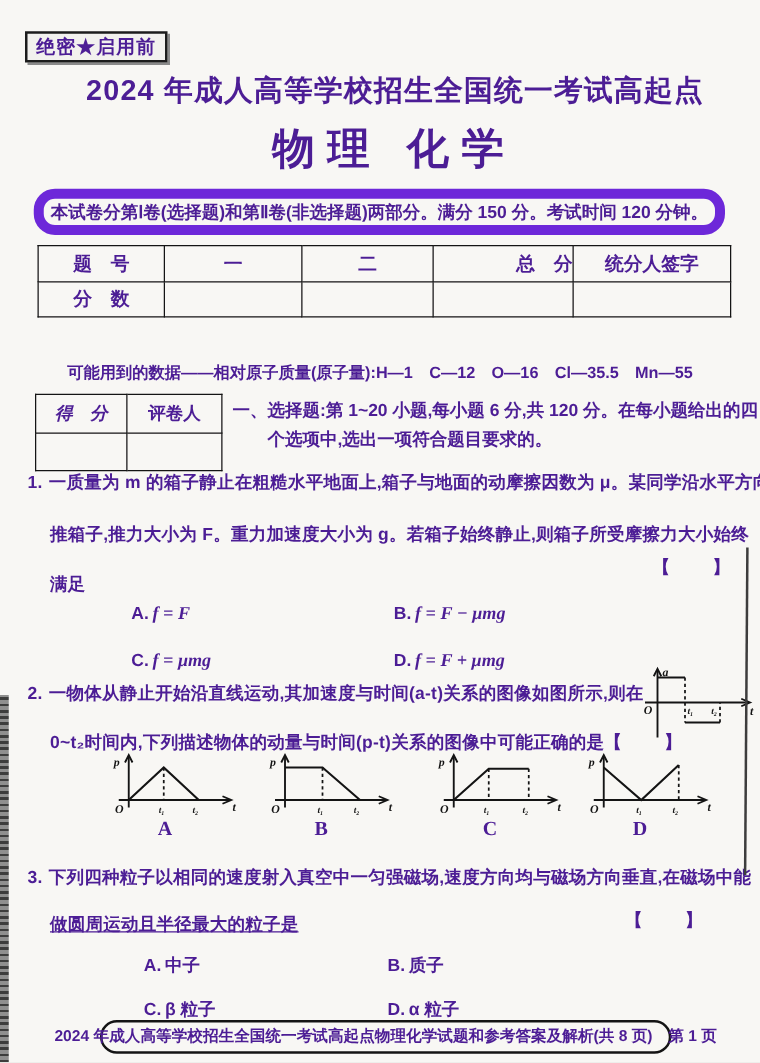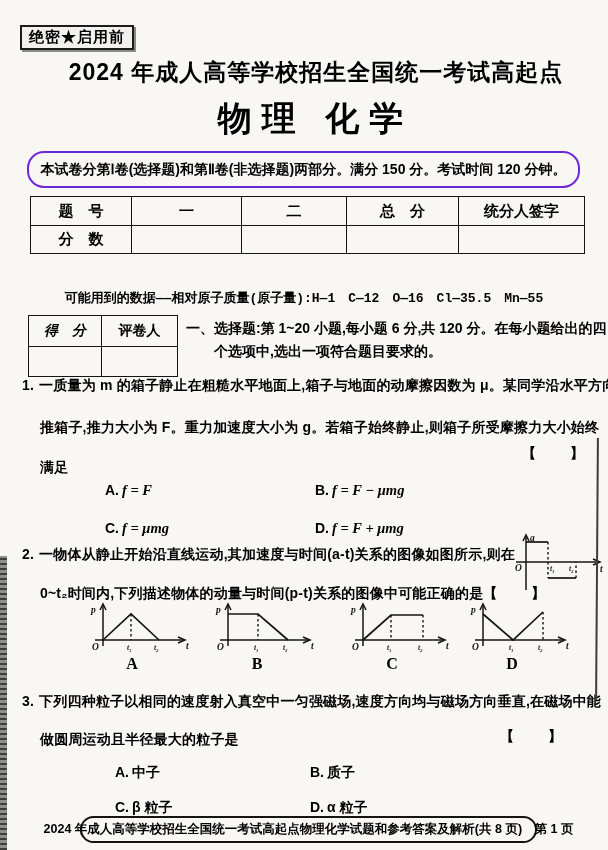--- a/index.html
+++ b/index.html
@@ -1,45 +1,45 @@
 <!DOCTYPE html>
 <html><head>
 <meta charset="utf-8">
 <style>
   html,body{margin:0;padding:0;background:#e8e8e6;}
   .page{
     position:relative;width:608px;height:850px;margin:0 auto;
-    background:#f8f7f4;color:#000000;overflow:hidden;
+    background:#f8f7f4;color:#4c1d95;overflow:hidden;
     font-family:"Liberation Sans",sans-serif;
   }
   .abs{position:absolute;}
   
   .secret{
     left:20px;top:25px;padding:1px 7px;font-size:15px;font-weight:700;
     border:2px solid #1c1c1c;box-shadow:2px 2px 0 #8a8a8a;background:#f2f1ee;
     letter-spacing:1px;white-space:nowrap;
   }
   .title{left:0;right:0;top:57px;text-align:center;font-size:23px;font-weight:700;letter-spacing:1px;padding-left:24px;}
   .subject{left:0;right:0;top:96px;text-align:center;font-size:34px;font-weight:700;letter-spacing:10px;margin-left:23px;}
   .note-box{
     left:27px;top:151px;width:553px;height:37px;box-sizing:border-box;
-    border:2px solid #6d28d9;border-radius:17px;display:flex;align-items:center;justify-content:center;
+    border:8px solid #6d28d9;border-radius:17px;display:flex;align-items:center;justify-content:center;
     font-size:14px;font-weight:700;white-space:nowrap;
   }
   table.grid{border-collapse:collapse;table-layout:fixed;}
   table.grid td{
     border:1.6px solid #141414;text-align:center;vertical-align:middle;
     font-weight:700;padding:0;
   }
   .score-table{left:30px;top:196px;}
   .score-table td{font-size:15px;}
   .grader-table{left:28px;top:315px;}
   .grader-table td{font-size:14px;}
   .part-heading{left:0;right:0;top:255px;text-align:center;font-size:17px;font-weight:700;letter-spacing:1px;}
-  .data-note{left:0;right:0;top:289px;text-align:center;font-size:13px;font-weight:700;white-space:nowrap;font-family:Liberation Mono, monospace;}
+  .data-note{left:0;right:0;top:289px;text-align:center;font-size:13px;font-weight:700;white-space:nowrap;}
   .instr-line{font-size:14px;font-weight:700;white-space:nowrap;}
   .qline{font-size:14px;font-weight:600;white-space:nowrap;letter-spacing:0.2px;}
   .qnum{margin-right:5px;font-weight:700;}
   .bracket{font-weight:700;letter-spacing:2px;}
   .opt{font-size:14px;font-weight:600;white-space:nowrap;}
   .opt .olabel{margin-right:3px;font-weight:700;}
   .math{font-family:"Liberation Serif",serif;font-style:italic;font-weight:600;font-size:14.5px;}
   .graph-label{font-size:16px;font-weight:700;font-family:"Liberation Serif",serif;text-align:center;width:40px;}
   svg .ax{stroke:#141414;stroke-width:1.5;fill:none;}
   svg .pl{stroke:#141414;stroke-width:1.7;fill:none;}
@@ -70,21 +70,21 @@
   <div class="abs note-box">
     <span>本试卷分第Ⅰ卷(选择题)和第Ⅱ卷(非选择题)两部分。满分 150 分。考试时间 120 分钟。</span>
   </div>
 
   <table class="abs grid score-table">
     <tbody>
         <tr>
       <td style="width:100px;height:28px;">题　号</td>
       <td style="width:109px;">一</td>
       <td style="width:104px;">二</td>
-      <td style="width:111px;">总　分</td>
+      <td style="width:111px;text-align:right;">总　分</td>
       <td style="width:125px;margin-left:48px;">统分人签字</td>
     </tr>
     <tr>
       <td style="height:27px;font-family:Liberation Serif, serif;">分　数</td>
       <td></td>
       <td></td>
       <td></td>
       <td></td>
     </tr>
   </tbody>
@@ -206,21 +206,21 @@
   </svg>
 
   <div class="abs graph-label" style="left:112px;top:655px;">A</div>
   <div class="abs graph-label" style="left:237px;top:655px;">B</div>
   <div class="abs graph-label" style="left:372px;top:655px;">C</div>
   <div class="abs graph-label" style="left:492px;top:655px;">D</div>
 
   <div class="abs qline" style="left:22px;top:693px;">
     <span class="qnum">3.</span><span>下列四种粒子以相同的速度射入真空中一匀强磁场,速度方向均与磁场方向垂直,在磁场中能</span>
   </div>
-  <div class="abs qline" style="left:40px;top:731px;">做圆周运动且半径最大的粒子是</div>
+  <div class="abs qline" style="left:40px;top:731px;text-decoration:underline;">做圆周运动且半径最大的粒子是</div>
   <div class="abs qline bracket" style="left:500px;top:728px;">【　　】</div>
 
   <div class="abs opt" style="left:115px;top:764px;">
     <span class="olabel">A.</span><span>中子</span>
   </div>
   <div class="abs opt" style="left:310px;top:764px;">
     <span class="olabel">B.</span><span>质子</span>
   </div>
   <div class="abs opt" style="left:115px;top:799px;">
     <span class="olabel">C.</span><span>β 粒子</span>

